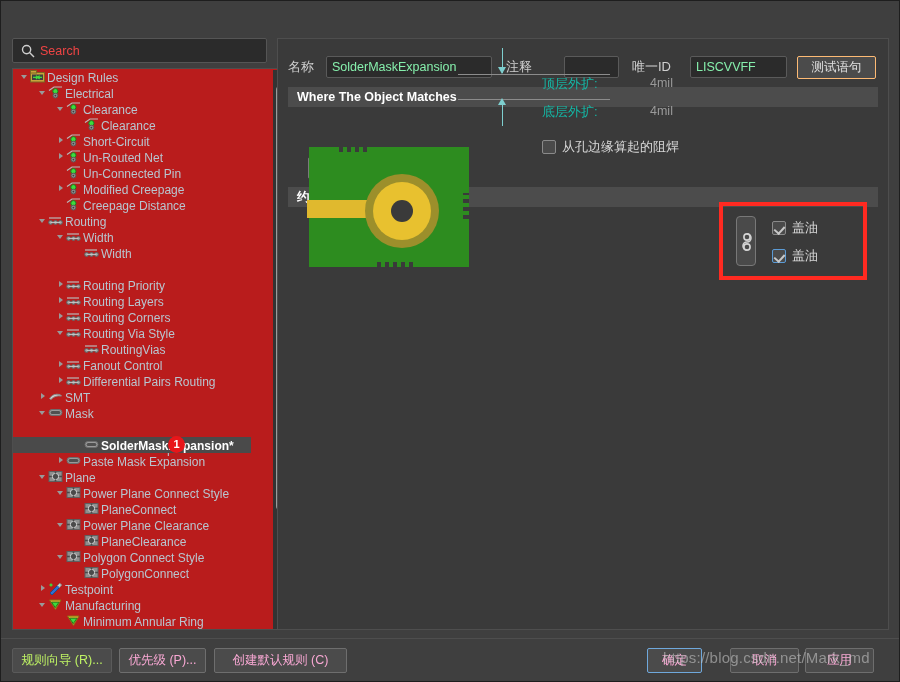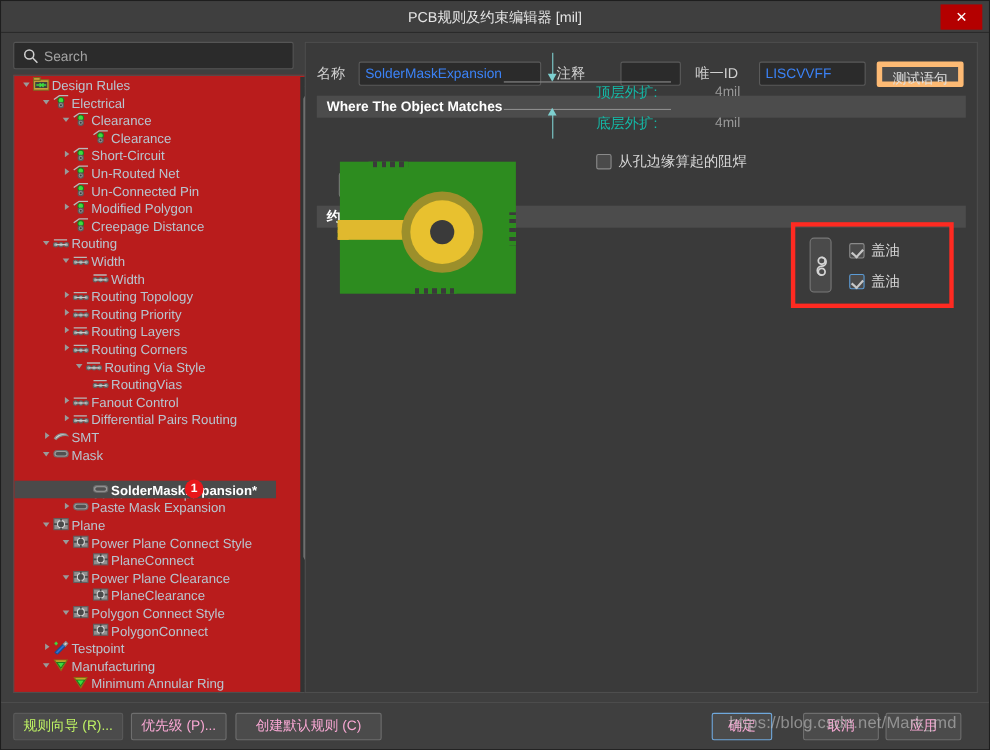--- a/index.html
+++ b/index.html
@@ -70,21 +70,21 @@
   }
   #search-icon {
     position: absolute;
     left: 8px; top: 5px;
     width: 14px; height: 14px;
   }
   #search-input-label {
     position: absolute;
     left: 27px; top: 0;
     line-height: 25px;
-    color: #a3a3a3;
+    color: #ef4444;
     font-size: 12.5px;
   }
   #tree-panel {
     position: absolute;
     left: 0; top: 30px;
     width: 278px; height: 562px;
     background: #b91c1c;
     border: 1px solid #4e4e4e;
     overflow: hidden;
   }
@@ -196,31 +196,31 @@
     color: #cfcfcf;
     font-size: 13px;
     line-height: 22px;
   }
   .text-input {
     position: absolute;
     height: 22px;
     background: #2b2b2b;
     border: 1px solid #5a5a5a;
     border-radius: 2px;
-    color: #3b82f6;
+    color: #86efac;
     font-size: 12.5px;
     line-height: 20px;
     padding: 0 5px;
     white-space: nowrap;
     overflow: hidden;
   }
   .push-button {
     position: absolute;
     background: #4b4b4b;
-    border: 5px solid #fdba74;
+    border: 1px solid #fdba74;
     border-radius: 2px;
     color: #e0e0e0;
     font-size: 12.5px;
     text-align: center;
     cursor: pointer;
   }
   .section-header {
     position: absolute;
     left: 10px;
     width: 590px;
@@ -386,24 +386,20 @@
     letter-spacing: 0.2px;
     pointer-events: none;
     white-space: nowrap;
   }
 </style>
 </head>
 <body>
 
 <div id="window">
 
-  <div id="titlebar">
-    <div id="title-text">PCB规则及约束编辑器 [mil]</div>
-    <div id="close-button">✕</div>
-  </div>
 
   <div id="content">
 
     <div id="left-panel">
 
       <div id="search-box">
         <svg id="search-icon" viewBox="0 0 14 14">
           <circle cx="5.6" cy="5.6" r="4.1" fill="none" stroke="#cfcfcf" stroke-width="1.4"></circle>
           <line x1="8.8" y1="8.8" x2="13" y2="13" stroke="#cfcfcf" stroke-width="1.4"></line>
         </svg>
@@ -453,21 +449,21 @@
                   <path d="M1 4.5 L6 1 L14 1" stroke="#b9b9b9" stroke-width="1.2" fill="none"></path>
                   <circle cx="7.4" cy="5.2" r="2.6" fill="#3ddc3d" stroke="#1f7a1f"></circle>
                   <circle cx="7.4" cy="9.6" r="2.4" fill="#8f8f8f" stroke="#5a5a5a"></circle>
                   <circle cx="7.4" cy="9.6" r="0.9" fill="#3f3f3f"></circle>
                 </svg></span><span class="tlabel">Un-Connected Pin</span></div>
             <div class="tree-row" style="padding-left: 44px; top: 112px; position: absolute; left: 0px; right: 0px;"><span class="tw closed"></span><span class="ticon"><svg viewBox="0 0 15 13" width="15" height="13">
                   <path d="M1 4.5 L6 1 L14 1" stroke="#b9b9b9" stroke-width="1.2" fill="none"></path>
                   <circle cx="7.4" cy="5.2" r="2.6" fill="#3ddc3d" stroke="#1f7a1f"></circle>
                   <circle cx="7.4" cy="9.6" r="2.4" fill="#8f8f8f" stroke="#5a5a5a"></circle>
                   <circle cx="7.4" cy="9.6" r="0.9" fill="#3f3f3f"></circle>
-                </svg></span><span class="tlabel">Modified Polygon</span></div>
+                </svg></span><span class="tlabel">Modified Creepage</span></div>
             <div class="tree-row" style="padding-left: 44px; top: 128px; position: absolute; left: 0px; right: 0px;"><span class="tw"></span><span class="ticon"><svg viewBox="0 0 15 13" width="15" height="13">
                   <path d="M1 4.5 L6 1 L14 1" stroke="#b9b9b9" stroke-width="1.2" fill="none"></path>
                   <circle cx="7.4" cy="5.2" r="2.6" fill="#3ddc3d" stroke="#1f7a1f"></circle>
                   <circle cx="7.4" cy="9.6" r="2.4" fill="#8f8f8f" stroke="#5a5a5a"></circle>
                   <circle cx="7.4" cy="9.6" r="0.9" fill="#3f3f3f"></circle>
                 </svg></span><span class="tlabel">Creepage Distance</span></div>
             <div class="tree-row" style="padding-left: 26px; top: 144px; position: absolute; left: 0px; right: 0px;"><span class="tw open"></span><span class="ticon"><svg viewBox="0 0 15 13" width="15" height="13">
                   <path d="M1 4 H13" stroke="#b9b9b9" stroke-width="1.2"></path>
                   <circle cx="2.6" cy="8.4" r="2" fill="#9e9e9e" stroke="#5f5f5f"></circle>
                   <circle cx="7.5" cy="8.4" r="2" fill="#9e9e9e" stroke="#5f5f5f"></circle>
@@ -481,27 +477,20 @@
                   <circle cx="12.4" cy="8.4" r="2" fill="#9e9e9e" stroke="#5f5f5f"></circle>
                   <path d="M2.6 8.4 H12.4" stroke="#c9c9c9" stroke-width="1"></path>
                 </svg></span><span class="tlabel">Width</span></div>
             <div class="tree-row" style="padding-left: 62px; top: 176px; position: absolute; left: 0px; right: 0px;"><span class="tw"></span><span class="ticon"><svg viewBox="0 0 15 13" width="15" height="13">
                   <path d="M1 4 H13" stroke="#b9b9b9" stroke-width="1.2"></path>
                   <circle cx="2.6" cy="8.4" r="2" fill="#9e9e9e" stroke="#5f5f5f"></circle>
                   <circle cx="7.5" cy="8.4" r="2" fill="#9e9e9e" stroke="#5f5f5f"></circle>
                   <circle cx="12.4" cy="8.4" r="2" fill="#9e9e9e" stroke="#5f5f5f"></circle>
                   <path d="M2.6 8.4 H12.4" stroke="#c9c9c9" stroke-width="1"></path>
                 </svg></span><span class="tlabel">Width</span></div>
-            <div class="tree-row" style="padding-left: 44px; top: 192px; position: absolute; left: 0px; right: 0px;"><span class="tw closed"></span><span class="ticon"><svg viewBox="0 0 15 13" width="15" height="13">
-                  <path d="M1 4 H13" stroke="#b9b9b9" stroke-width="1.2"></path>
-                  <circle cx="2.6" cy="8.4" r="2" fill="#9e9e9e" stroke="#5f5f5f"></circle>
-                  <circle cx="7.5" cy="8.4" r="2" fill="#9e9e9e" stroke="#5f5f5f"></circle>
-                  <circle cx="12.4" cy="8.4" r="2" fill="#9e9e9e" stroke="#5f5f5f"></circle>
-                  <path d="M2.6 8.4 H12.4" stroke="#c9c9c9" stroke-width="1"></path>
-                </svg></span><span class="tlabel">Routing Topology</span></div>
             <div class="tree-row" style="padding-left: 44px; top: 208px; position: absolute; left: 0px; right: 0px;"><span class="tw closed"></span><span class="ticon"><svg viewBox="0 0 15 13" width="15" height="13">
                   <path d="M1 4 H13" stroke="#b9b9b9" stroke-width="1.2"></path>
                   <circle cx="2.6" cy="8.4" r="2" fill="#9e9e9e" stroke="#5f5f5f"></circle>
                   <circle cx="7.5" cy="8.4" r="2" fill="#9e9e9e" stroke="#5f5f5f"></circle>
                   <circle cx="12.4" cy="8.4" r="2" fill="#9e9e9e" stroke="#5f5f5f"></circle>
                   <path d="M2.6 8.4 H12.4" stroke="#c9c9c9" stroke-width="1"></path>
                 </svg></span><span class="tlabel">Routing Priority</span></div>
             <div class="tree-row" style="padding-left: 44px; top: 224px; position: absolute; left: 0px; right: 0px;"><span class="tw closed"></span><span class="ticon"><svg viewBox="0 0 15 13" width="15" height="13">
                   <path d="M1 4 H13" stroke="#b9b9b9" stroke-width="1.2"></path>
                   <circle cx="2.6" cy="8.4" r="2" fill="#9e9e9e" stroke="#5f5f5f"></circle>
@@ -509,21 +498,21 @@
                   <circle cx="12.4" cy="8.4" r="2" fill="#9e9e9e" stroke="#5f5f5f"></circle>
                   <path d="M2.6 8.4 H12.4" stroke="#c9c9c9" stroke-width="1"></path>
                 </svg></span><span class="tlabel">Routing Layers</span></div>
             <div class="tree-row" style="padding-left: 44px; top: 240px; position: absolute; left: 0px; right: 0px;"><span class="tw closed"></span><span class="ticon"><svg viewBox="0 0 15 13" width="15" height="13">
                   <path d="M1 4 H13" stroke="#b9b9b9" stroke-width="1.2"></path>
                   <circle cx="2.6" cy="8.4" r="2" fill="#9e9e9e" stroke="#5f5f5f"></circle>
                   <circle cx="7.5" cy="8.4" r="2" fill="#9e9e9e" stroke="#5f5f5f"></circle>
                   <circle cx="12.4" cy="8.4" r="2" fill="#9e9e9e" stroke="#5f5f5f"></circle>
                   <path d="M2.6 8.4 H12.4" stroke="#c9c9c9" stroke-width="1"></path>
                 </svg></span><span class="tlabel">Routing Corners</span></div>
-            <div class="tree-row" style="padding-left: 44px; top: 256px; position: absolute; left: 12px; right: 0px;"><span class="tw open"></span><span class="ticon"><svg viewBox="0 0 15 13" width="15" height="13">
+            <div class="tree-row" style="padding-left: 44px; top: 256px; position: absolute; left: 0px; right: 0px;"><span class="tw open"></span><span class="ticon"><svg viewBox="0 0 15 13" width="15" height="13">
                   <path d="M1 4 H13" stroke="#b9b9b9" stroke-width="1.2"></path>
                   <circle cx="2.6" cy="8.4" r="2" fill="#9e9e9e" stroke="#5f5f5f"></circle>
                   <circle cx="7.5" cy="8.4" r="2" fill="#9e9e9e" stroke="#5f5f5f"></circle>
                   <circle cx="12.4" cy="8.4" r="2" fill="#9e9e9e" stroke="#5f5f5f"></circle>
                   <path d="M2.6 8.4 H12.4" stroke="#c9c9c9" stroke-width="1"></path>
                 </svg></span><span class="tlabel">Routing Via Style</span></div>
             <div class="tree-row" style="padding-left: 62px; top: 272px; position: absolute; left: 0px; right: 0px;"><span class="tw"></span><span class="ticon"><svg viewBox="0 0 15 13" width="15" height="13">
                   <path d="M1 4 H13" stroke="#b9b9b9" stroke-width="1.2"></path>
                   <circle cx="2.6" cy="8.4" r="2" fill="#9e9e9e" stroke="#5f5f5f"></circle>
                   <circle cx="7.5" cy="8.4" r="2" fill="#9e9e9e" stroke="#5f5f5f"></circle>

